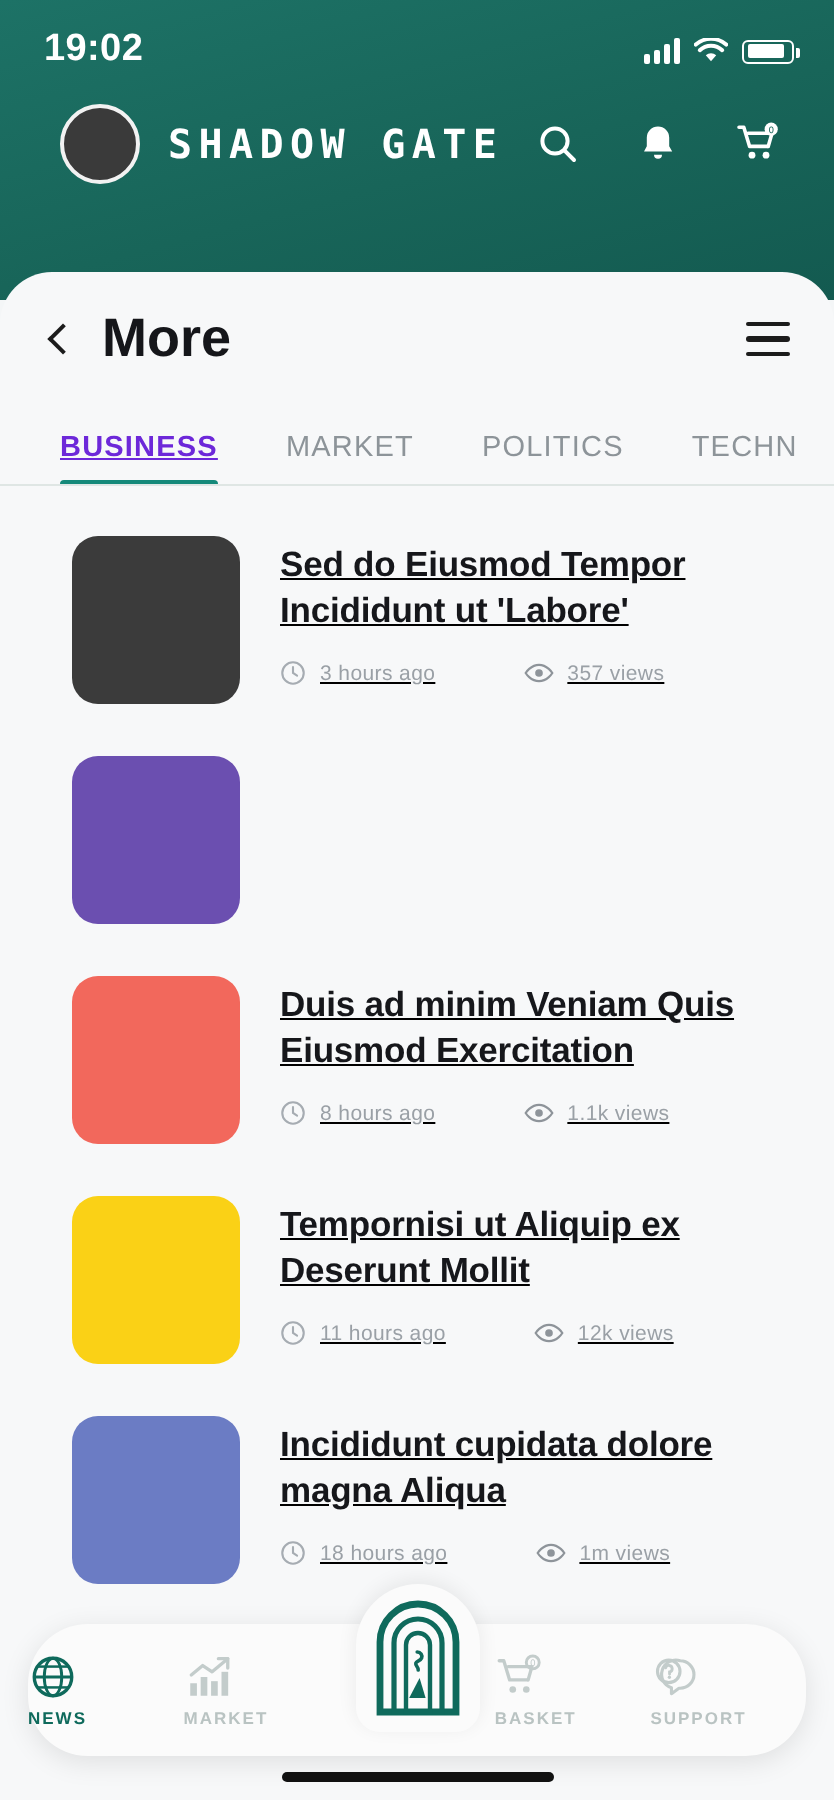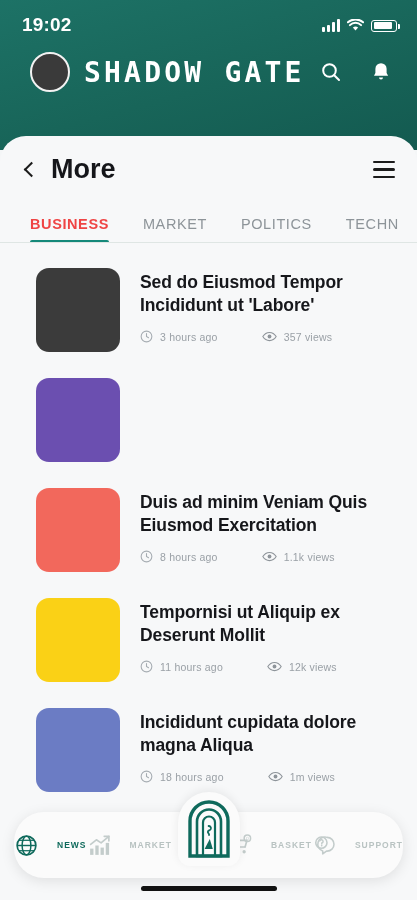--- a/index.html
+++ b/index.html
@@ -37,21 +37,21 @@
   .batt span { display:block; height:100%; width:88%; background:#fff; border-radius:1px; }
 
   .brandrow {
     display:flex; align-items:center; padding:16px 20px 0 30px; gap:14px;
   }
   .avatar {
     width:40px; height:40px; border-radius:50%;
     background:#3a3a3a; border:2.5px solid #f2f2f2; flex:none;
   }
   .brand {
-    color:#fff; font-size:28px; font-weight:bold;
+    color:#fff; font-size:20px; font-weight:bold;
     letter-spacing:3.2px; font-family:"DejaVu Sans Mono", monospace;
     flex:1; white-space:nowrap;
   }
   .hicons { display:flex; align-items:center; gap:26px; padding-right:6px; }
   .hicon { width:24px; height:24px; position:relative; cursor:pointer; }
 
   
   .sheet {
     position:absolute; top:136px; left:0; right:0; bottom:0;
     background:#f7f8f9; border-radius:26px 26px 0 0; z-index:2;
@@ -71,28 +71,28 @@
 
   .tabs {
     display:flex; align-items:flex-end; gap:34px;
     padding:8px 0 0 30px; position:relative; overflow:hidden;
     border-bottom:1.5px solid #dfe6e4; height:48px;
   }
   .tab {
     font-size:14.5px; color:#8d9499; letter-spacing:.6px;
     padding-bottom:10px; white-space:nowrap; cursor:pointer; position:relative;
   }
-  .tab.active { color:#ef4444; font-weight:bold; }
+  .tab.active { color:#6d28d9; font-weight:bold;text-decoration:underline; }
   .tab.active::after {
     content:""; position:absolute; left:0; right:0; bottom:-1.5px;
     height:3.2px; background:#15897a; border-radius:3px;
   }
 
   
-  .list { padding:12px 4px 0 0; }
+  .list { padding:12px 4px 0 0;text-decoration:underline; }
   .row {
     display:flex; align-items:flex-start; gap:20px;
     padding:13px 18px 13px 36px; cursor:pointer;
   }
   .thumb { width:84px; height:84px; border-radius:13px; flex:none; }
   .rbody { flex:1; padding-top:3px; min-width:0; }
   .rtitle {
     font-size:17.5px; font-weight:bold; color:#16171b;
     line-height:1.32; letter-spacing:-.1px;
   }
@@ -103,22 +103,22 @@
 
   
   .navwrap { position:absolute; left:0; right:0; bottom:0; height:100px; z-index:3; }
   .navbar {
     position:absolute; left:14px; right:14px; bottom:22px; height:66px;
     background:#fbfbfb; border-radius:30px;
     box-shadow:0 3px 14px rgba(0,0,0,.10);
     display:flex; align-items:center;
   }
   .navitem {
-    flex:1; display:flex; flex-direction:row; align-items:center;
-    gap:18px; cursor:pointer;
+    flex:1; display:flex; flex-direction:column; align-items:flex-start;
+    gap:3px; cursor:pointer;
   }
   .navlabel { font-size:8.5px; letter-spacing:1px; color:#b9c3c2; font-weight:bold; }
   .navitem.active .navlabel { color:#0f6a5c; }
   .gatebtn {
     position:absolute; left:50%; transform:translateX(-50%); bottom:34px;
     width:62px; height:74px; background:#fbfbfb;
     border-radius:31px 31px 12px 12px;
     display:flex; align-items:center; justify-content:center;
     box-shadow:0 -2px 10px rgba(0,0,0,.07); cursor:pointer;
   }

